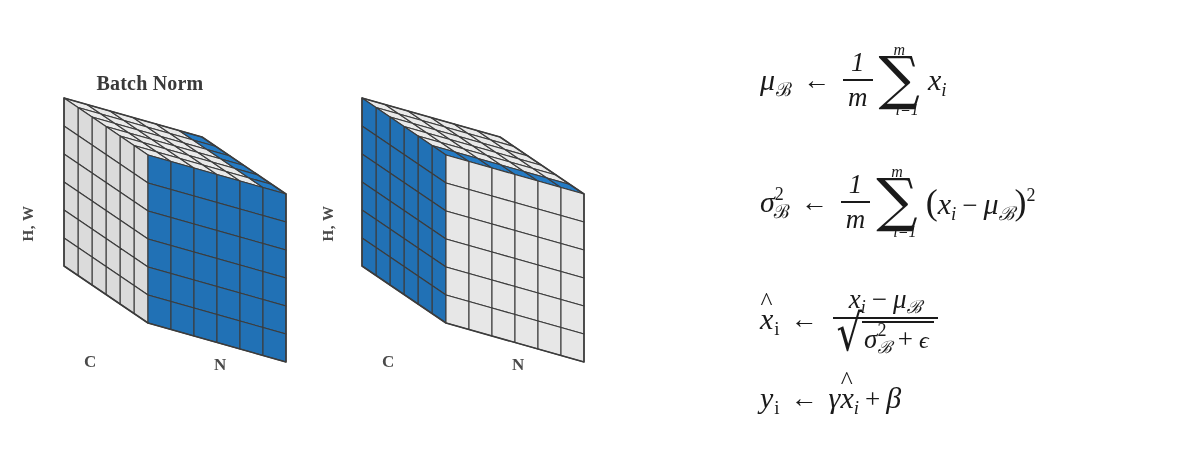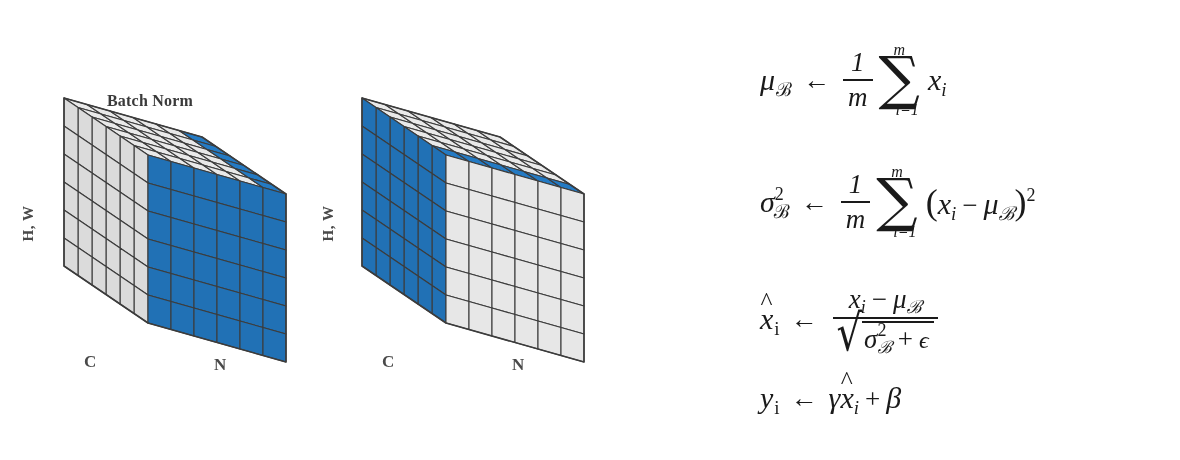--- a/index.html
+++ b/index.html
@@ -11,24 +11,24 @@
     position:relative;
   }
   #stage{position:absolute;inset:0;}
 
   
   .cube-panel{position:absolute;top:0;height:460px;}
   #panel-bn{left:0;width:300px;}
   #panel-ln{left:290px;width:310px;}
 
   .cube-title{
-    position:absolute;top:92px;left:0;width:100%;
+    position:absolute;top:72px;left:0;width:100%;
     text-align:center;
     font-family:"Liberation Serif", serif;
-    font-size:16px;font-weight:600;color:#3a3a3a;
+    font-size:20px;font-weight:600;color:#3a3a3a;
     letter-spacing:.2px;
     white-space:nowrap;
   }
 
   .axis-label{
     position:absolute;
     font-family:"Liberation Serif", serif;
     font-weight:700;color:#4a4a4a;
     white-space:nowrap;
   }

